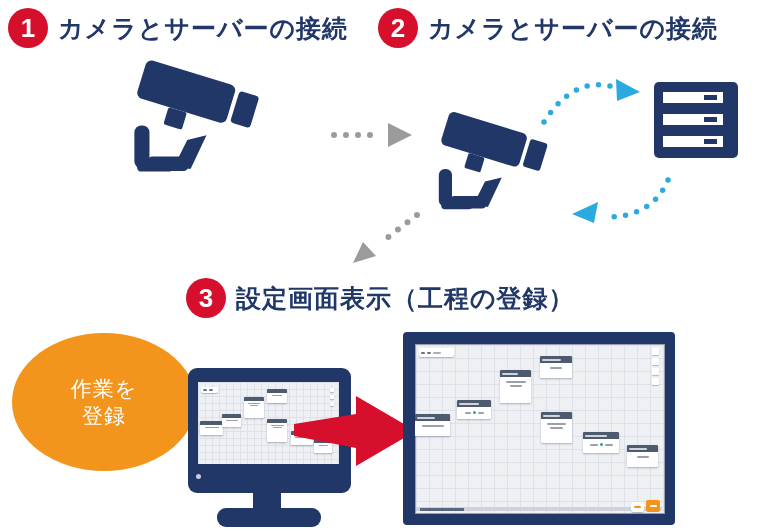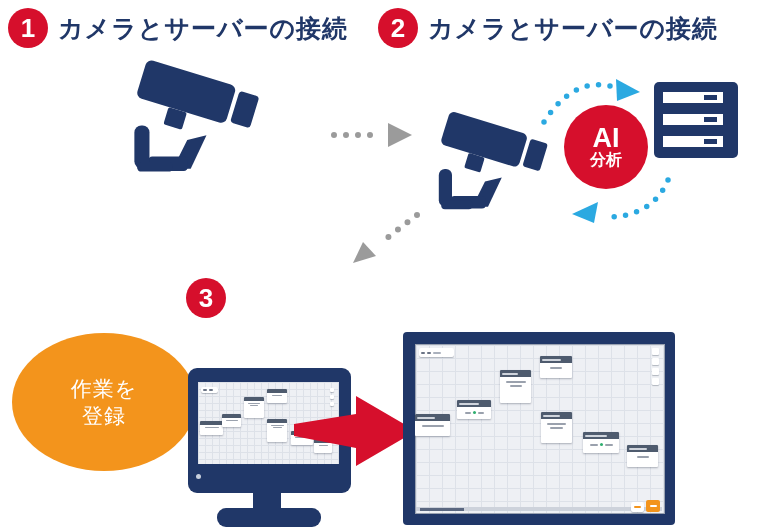--- a/index.html
+++ b/index.html
@@ -146,32 +146,29 @@
       <rect x="9" y="32" width="60" height="11"></rect>
       <rect x="9" y="54" width="60" height="11"></rect>
     </g>
     <g fill="currentColor">
       <rect x="50" y="13" width="13" height="5"></rect>
       <rect x="50" y="35" width="13" height="5"></rect>
       <rect x="50" y="57" width="13" height="5"></rect>
     </g>
   </svg>
 
-  <div class="ai-circle">
-    <div class="ai-l1">AI</div>
-    <div class="ai-l2">分析</div>
-  </div>
 
   <svg class="abs" style="left:345px;top:205px;" width="80" height="65" viewBox="0 0 80 65">
     <path d="M72 10 L42 33" fill="none" stroke="#9b9b9b" stroke-width="6" stroke-linecap="round" stroke-dasharray="0 12"></path>
     <polygon points="8,58 31,51 18,37" fill="#9b9b9b"></polygon>
   </svg>
 
   <div class="step" id="step3">
     <span class="badge">3</span>
+    <span class="slabel">設定画面表示（工程の登録）</span>
   </div>
 
   <div class="nocode">
     <div>作業を</div>
     <div>登録</div>
   </div>
 
   <div class="mon-body"></div>
   <div class="mon-screen"></div>
   <div class="mon-power"></div>

